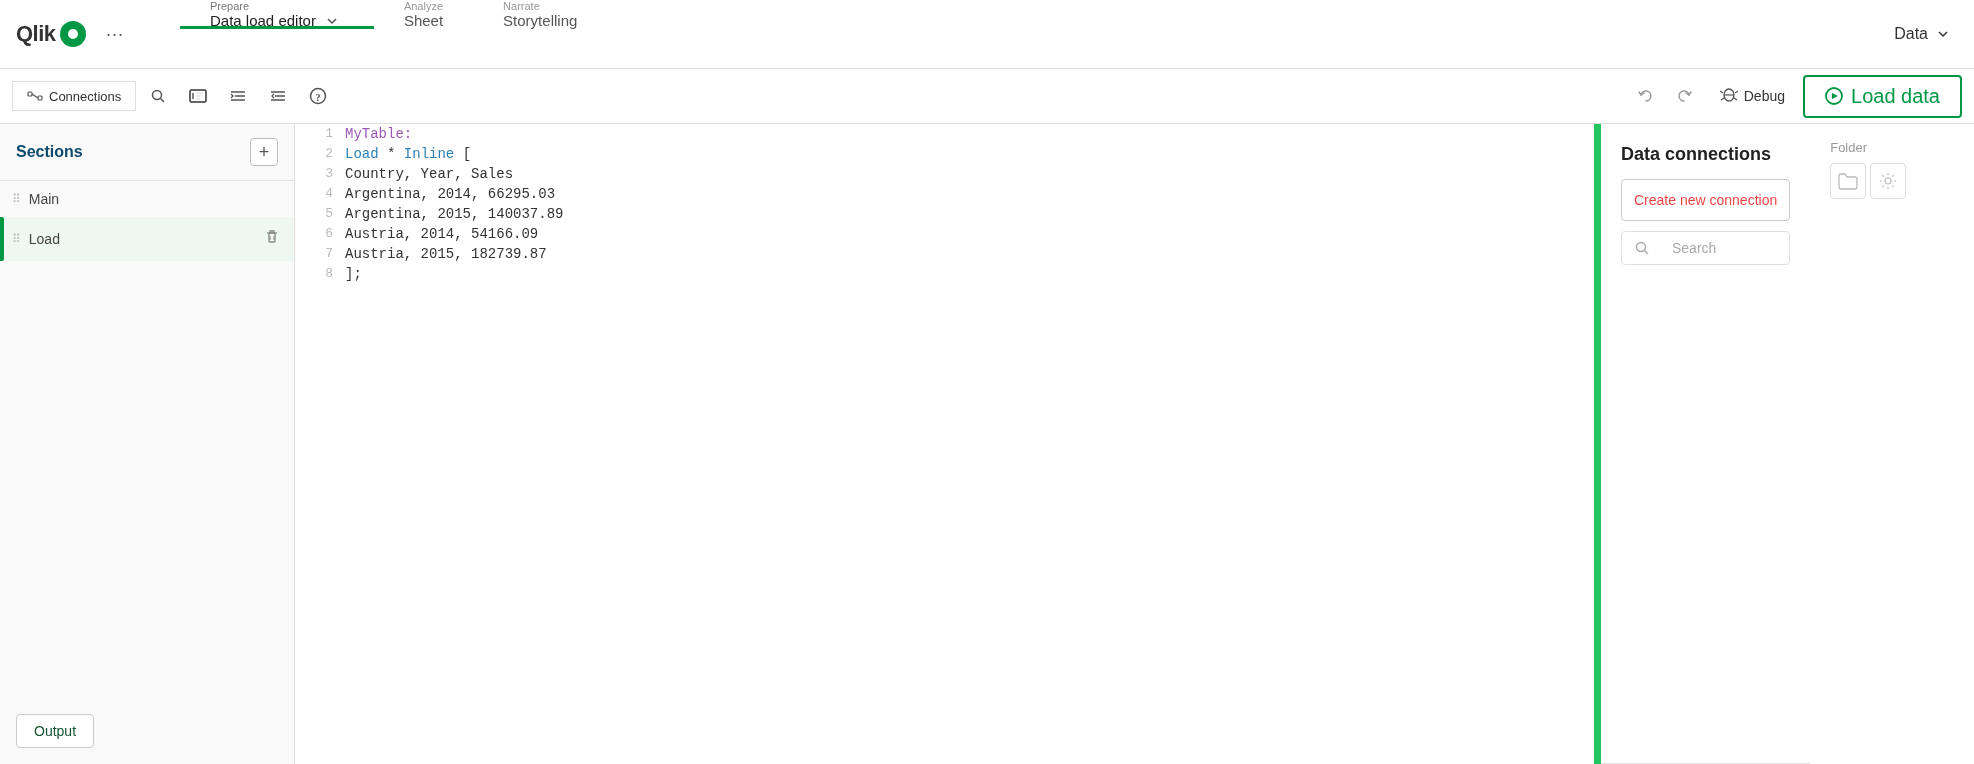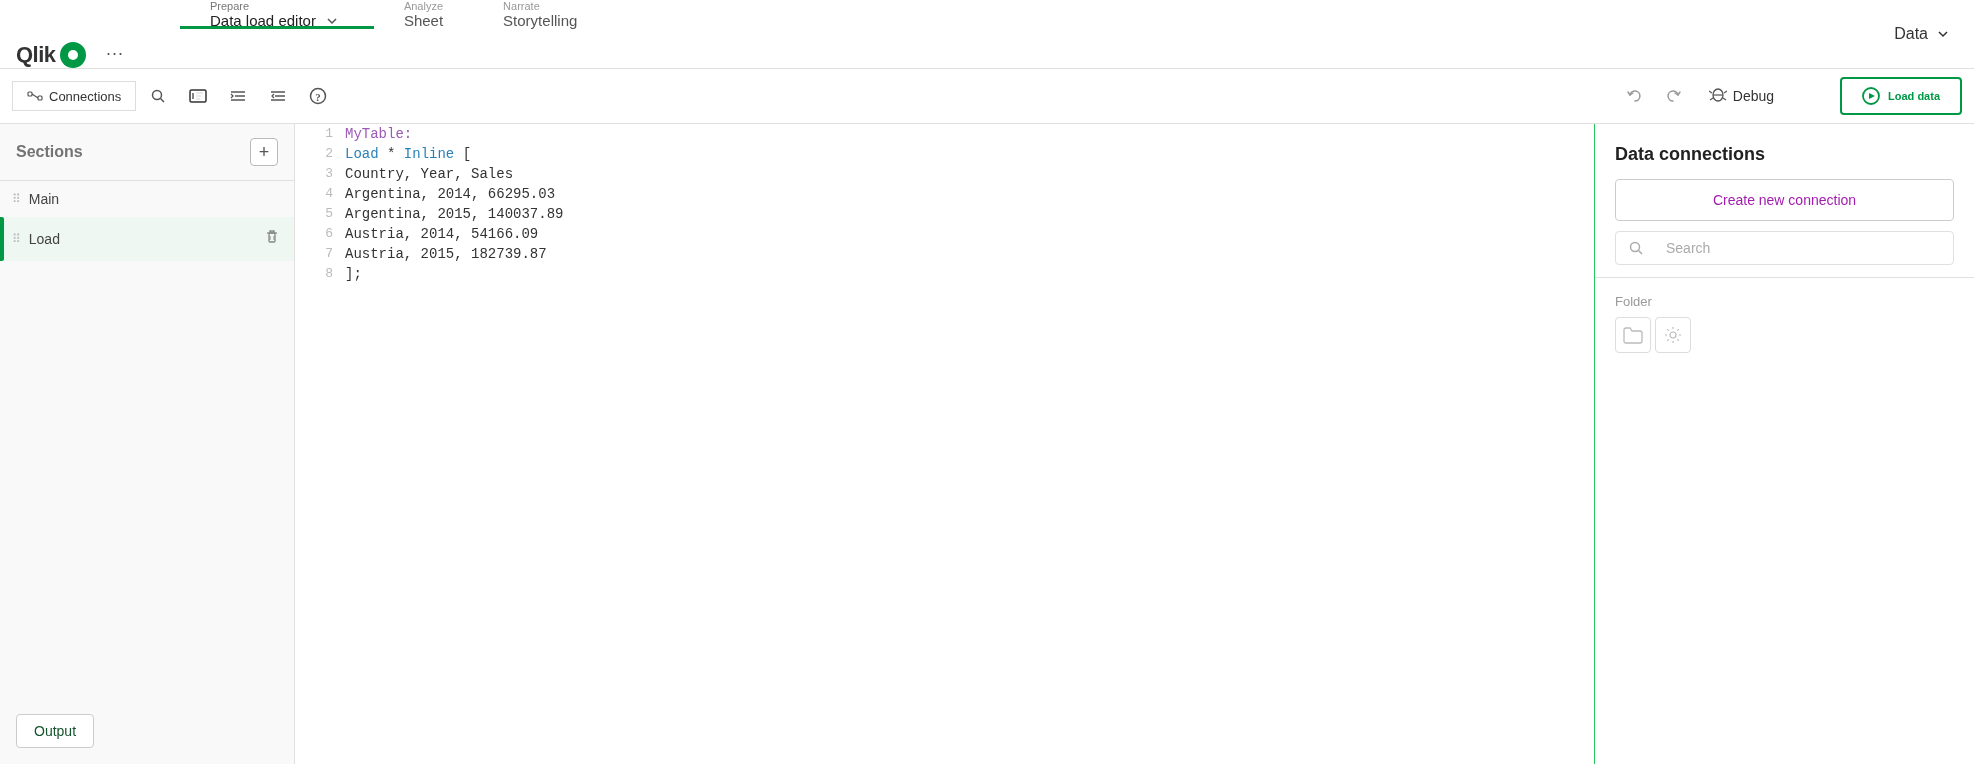--- a/index.html
+++ b/index.html
@@ -8,21 +8,21 @@
     
     .top-nav {
       display: flex;
       align-items: stretch;
       height: 69px;
       border-bottom: 1px solid #e0e0e0;
       background: #fff;
     }
     .logo-area {
       display: flex;
-      align-items: flex-end;
+      align-items: center;
       padding: 0 16px;
       gap: 12px;
       min-width: 180px;
     }
     .qlik-logo {
       display: flex;
       align-items: center;
       gap: 4px;
     }
     .qlik-text {
@@ -169,24 +169,23 @@
     }
     .load-data-btn {
       display: flex;
       align-items: center;
       gap: 8px;
       padding: 8px 20px;
       border: 2px solid #009845;
       border-radius: 4px;
       background: #fff;
       cursor: pointer;
-      font-size: 11px;
-      font-weight: 700;
+      font-size: 20px;
+      font-weight: 400;
       color: #009845;
-      margin-left: 48px;
     }
 
     
     .main-layout {
       display: flex;
       height: calc(764px - 69px - 55px);
       overflow: hidden;
     }
 
     
@@ -201,21 +200,21 @@
     .sidebar-header {
       display: flex;
       align-items: center;
       justify-content: space-between;
       padding: 14px 16px;
       border-bottom: 1px solid #e0e0e0;
     }
     .sidebar-title {
       font-size: 16px;
       font-weight: 600;
-      color: #737373;
+      color: #0c4a6e;
     }
     .add-btn {
       width: 28px;
       height: 28px;
       border: 1px solid #bbb;
       background: #fff;
       border-radius: 4px;
       cursor: pointer;
       font-size: 18px;
       display: flex;
@@ -309,44 +308,44 @@
       white-space: pre;
       color: #333;
     }
     .kw-table { color: #9b59b6; }
     .kw-load { color: #2980b9; }
     .kw-inline { color: #2980b9; }
 
     
     .right-panel {
       width: 380px;
-      border-left: 1px solid #22c55e;
-      background: #fff;
-      display: flex;
-      flex-direction: column;
+      border-left: 7px solid #22c55e;
+      background: #fff;
+      display: flex;
+      flex-direction: row;
     }
     .right-panel-header {
       padding: 20px 20px 12px;
       border-bottom: 1px solid #e0e0e0;
     }
     .right-panel-title {
       font-size: 18px;
       font-weight: 600;
       color: #222;
       margin-bottom: 14px;
     }
     .create-conn-btn {
       width: 100%;
       padding: 12px;
       border: 1px solid #ccc;
       border-radius: 4px;
       background: #fff;
       cursor: pointer;
       font-size: 14px;
-      color: #a21caf;
+      color: #ef4444;
       text-align: center;
       margin-bottom: 10px;
     }
     .search-box {
       display: flex;
       align-items: center;
       gap: 22px;
       padding: 8px 12px;
       border: 1px solid #e0e0e0;
       border-radius: 4px;

